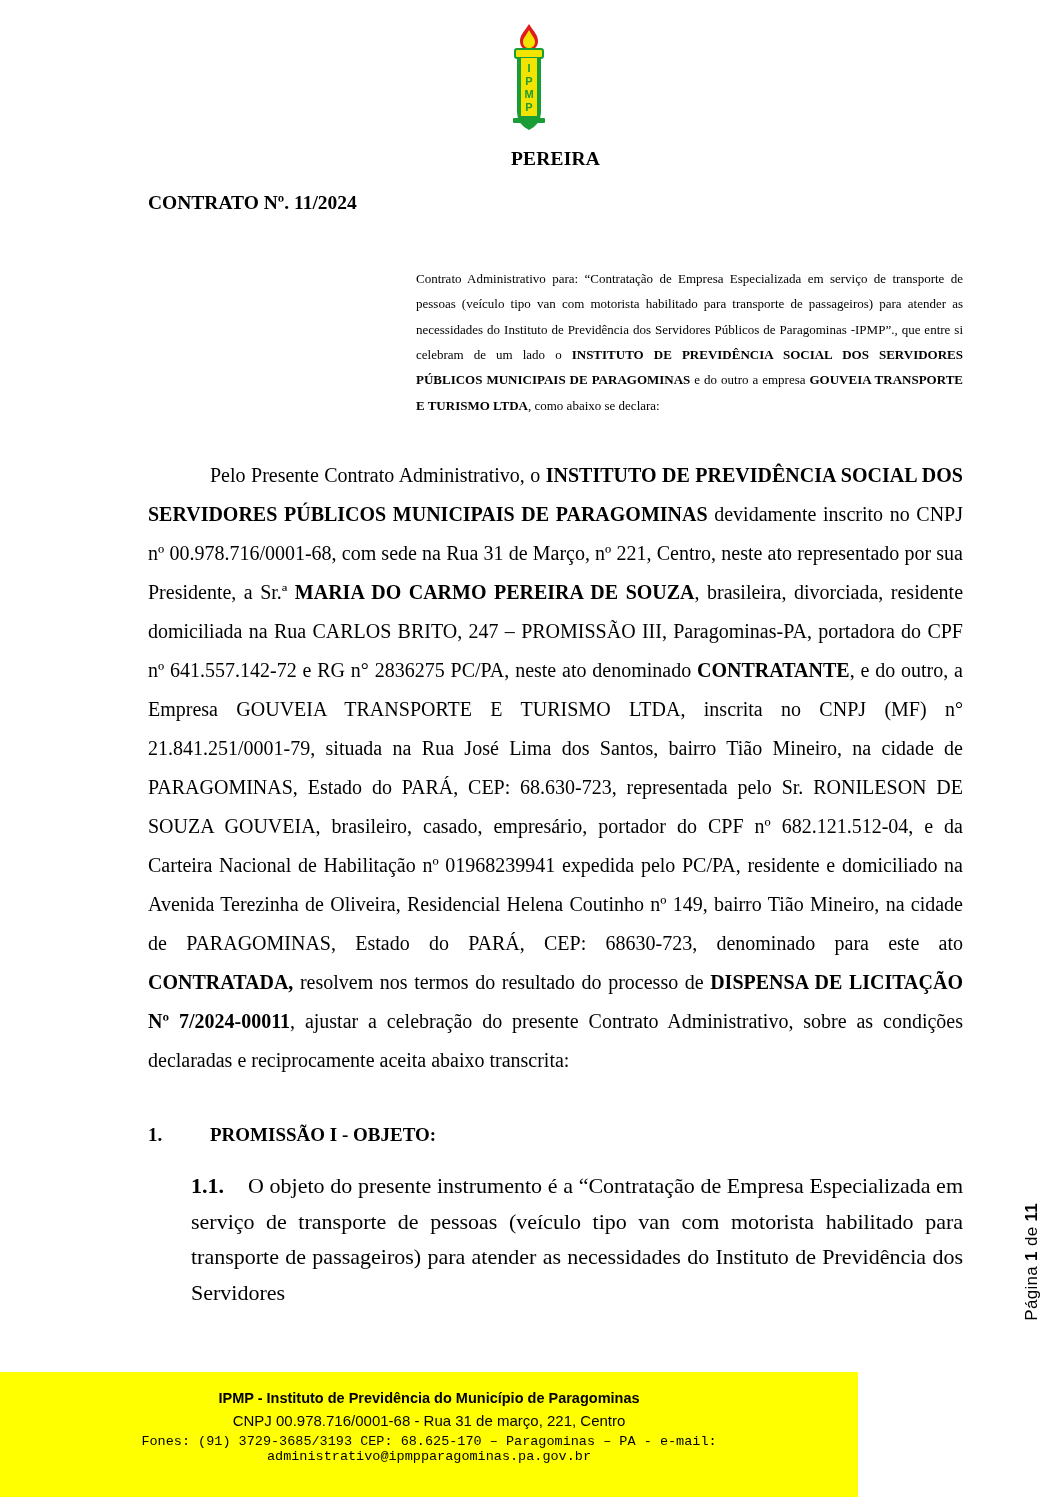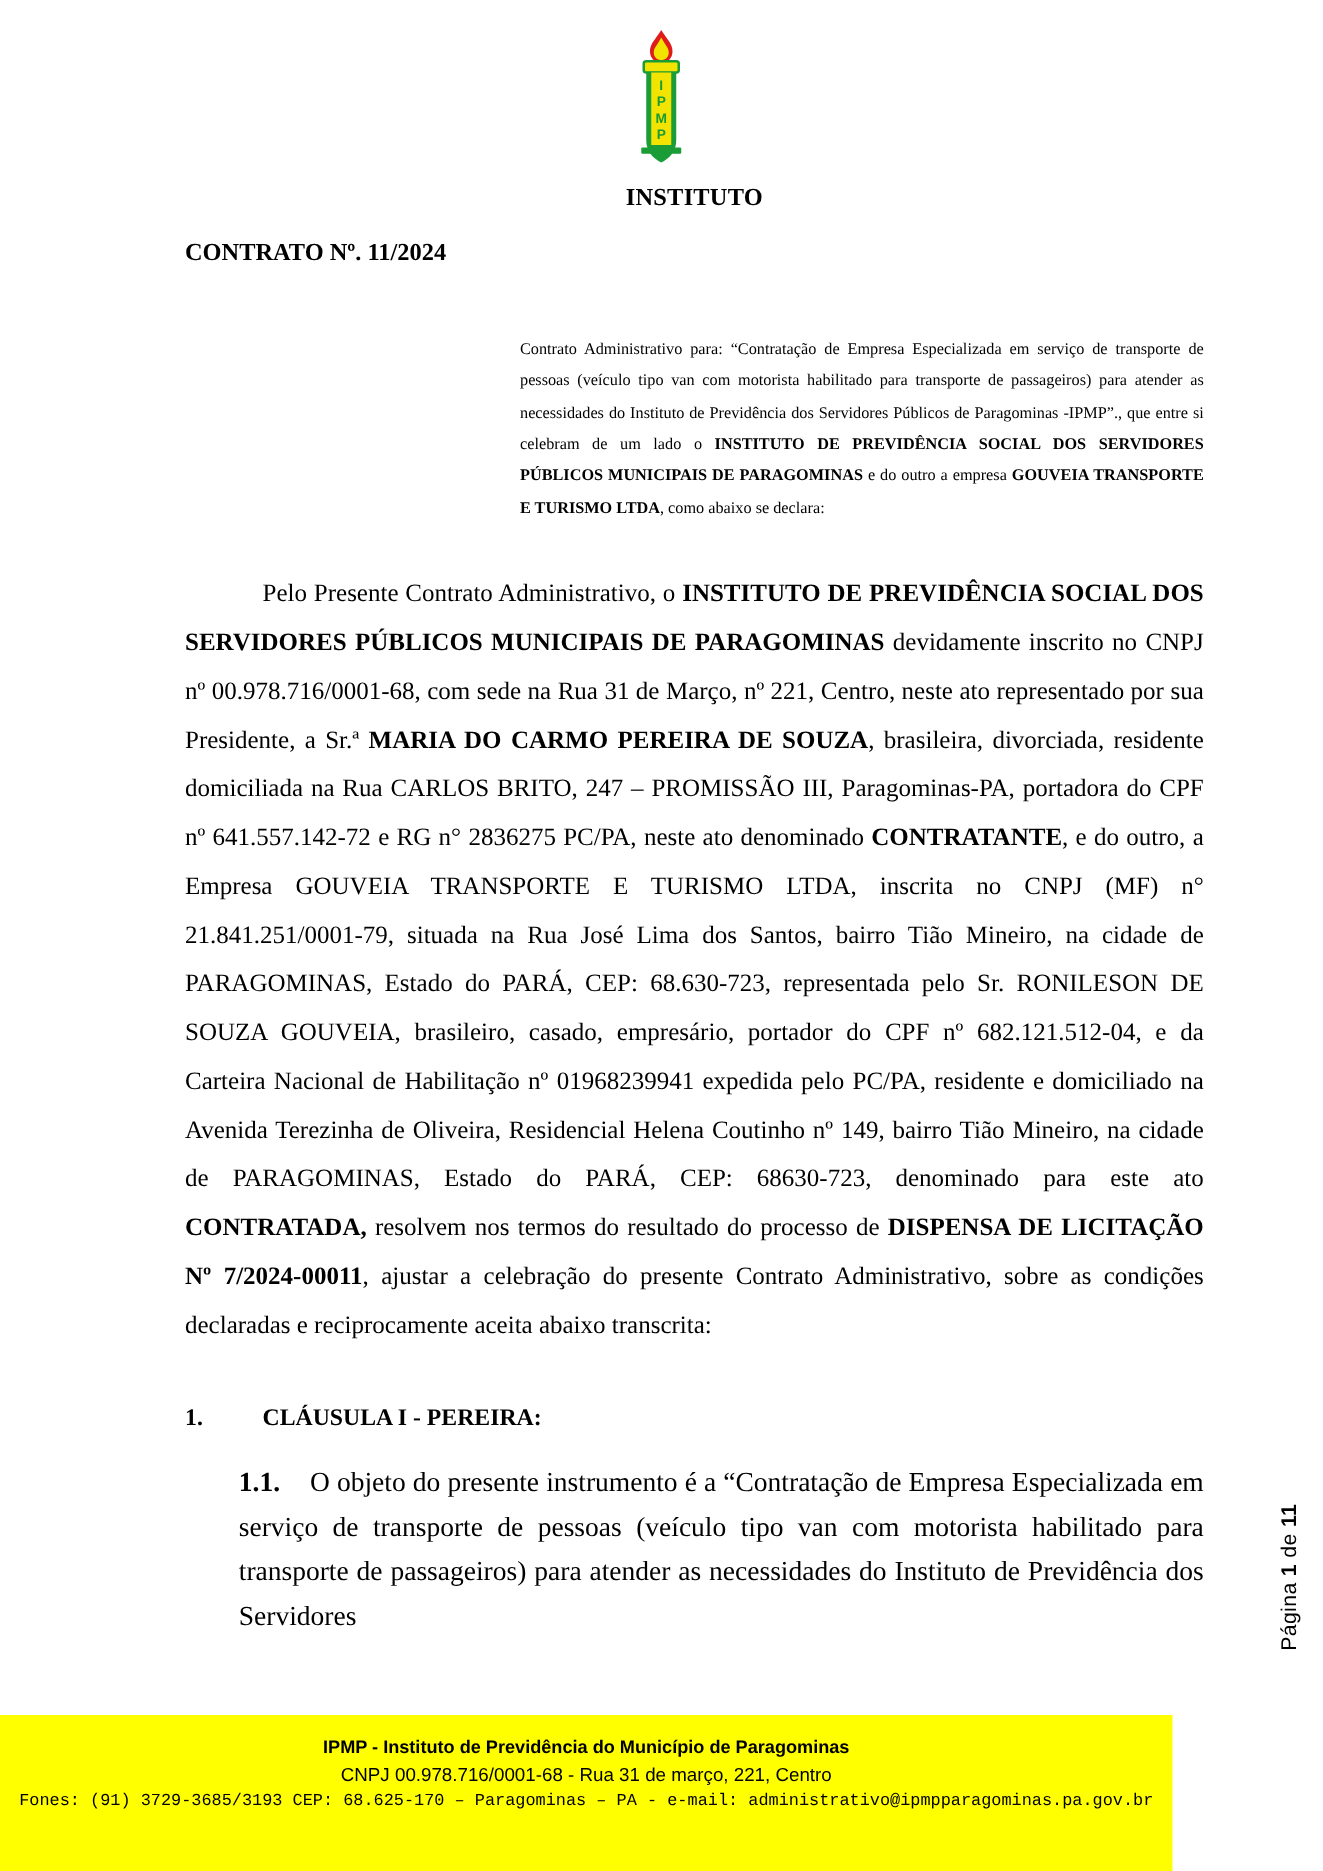--- a/index.html
+++ b/index.html
@@ -109,21 +109,21 @@
     font-family: "Liberation Sans", sans-serif;
     letter-spacing: .3px;
   }
   .page-number b { font-weight: bold; }
 
   
   .footer {
     position: absolute;
     left: 0;
     bottom: 0;
-    width: 938px;
+    width: 858px;
     height: 125px;
     background: #ffff00;
     font-family: "Liberation Sans", sans-serif;
     text-align: center;
     box-sizing: border-box;
     padding-top: 18px;
   }
   .footer .l1 {
     font-size: 14.5px;
     font-weight: bold;
@@ -160,35 +160,35 @@
         <text x="38" y="76" font-family="Liberation Sans, sans-serif" font-size="11" font-weight="bold" fill="#1a9c36" text-anchor="middle">M</text>
         <text x="38" y="89" font-family="Liberation Sans, sans-serif" font-size="11" font-weight="bold" fill="#1a9c36" text-anchor="middle">P</text>
 
         <rect x="22" y="96" width="32" height="5" rx="1" fill="#1a9c36"></rect>
       </svg>
     </div>
   </div>
 
   <div class="doc">
 
-    <div class="doc-title">INSTITUTO</div>
+    <div class="doc-title">PEREIRA</div>
 
     <div class="contract-no">CONTRATO Nº.  11/2024</div>
 
     <div class="preamble">
       <span>Contrato Administrativo para: “Contratação de Empresa Especializada em serviço de transporte   de pessoas (veículo tipo van com motorista habilitado para transporte de passageiros) para atender as necessidades do Instituto de Previdência dos Servidores Públicos de Paragominas -IPMP”., que entre si celebram de um lado o </span><b>INSTITUTO DE PREVIDÊNCIA SOCIAL DOS SERVIDORES PÚBLICOS MUNICIPAIS DE PARAGOMINAS</b><span> e do outro a empresa </span><b>GOUVEIA TRANSPORTE E TURISMO LTDA</b><span>, como abaixo se declara:</span>
     </div>
 
     <div class="para indent">
       <span>Pelo Presente Contrato Administrativo, o </span><b>INSTITUTO DE PREVIDÊNCIA SOCIAL DOS SERVIDORES PÚBLICOS MUNICIPAIS DE PARAGOMINAS</b><span> devidamente inscrito no CNPJ nº 00.978.716/0001-68, com sede na Rua 31 de Março, nº 221, Centro, neste ato representado por sua Presidente, a Sr.ª </span><b>MARIA DO CARMO PEREIRA DE SOUZA</b><span>, brasileira, divorciada, residente domiciliada na Rua CARLOS BRITO, 247 – PROMISSÃO III, Paragominas-PA, portadora do CPF nº 641.557.142-72      e RG n° 2836275 PC/PA, neste ato denominado </span><b>CONTRATANTE</b><span>, e do outro, a Empresa GOUVEIA TRANSPORTE E TURISMO LTDA, inscrita no CNPJ (MF) n° 21.841.251/0001-79, situada na Rua José Lima dos Santos, bairro Tião Mineiro, na cidade de PARAGOMINAS, Estado do PARÁ, CEP: 68.630-723, representada pelo Sr. RONILESON DE SOUZA GOUVEIA, brasileiro, casado, empresário, portador do CPF nº 682.121.512-04, e da Carteira Nacional de Habilitação nº 01968239941 expedida pelo PC/PA, residente e domiciliado na Avenida Terezinha de Oliveira, Residencial Helena Coutinho nº 149, bairro Tião Mineiro, na cidade de PARAGOMINAS, Estado do PARÁ, CEP: 68630-723, denominado para este ato </span><b>CONTRATADA,</b><span> resolvem nos termos do resultado do processo de </span><b>DISPENSA DE LICITAÇÃO Nº 7/2024-00011</b><span>, ajustar a celebração do presente Contrato Administrativo, sobre as condições declaradas e reciprocamente aceita abaixo transcrita:</span>
     </div>
 
     <div class="clause-head">
       <span class="num">1.</span>
-      <span>CLÁUSULA I - PEREIRA:</span>
+      <span>PROMISSÃO I - OBJETO:</span>
     </div>
 
     <div class="clause-body">
       <span class="num">1.1.</span><span>O objeto do presente instrumento é a “Contratação de Empresa Especializada em serviço de transporte   de pessoas (veículo tipo van com motorista habilitado para transporte de passageiros) para atender as necessidades do Instituto de Previdência dos Servidores</span>
     </div>
 
   </div>
 
   <div class="page-number">
     <span>Página </span><b>1</b><span> de </span><b>11</b>

